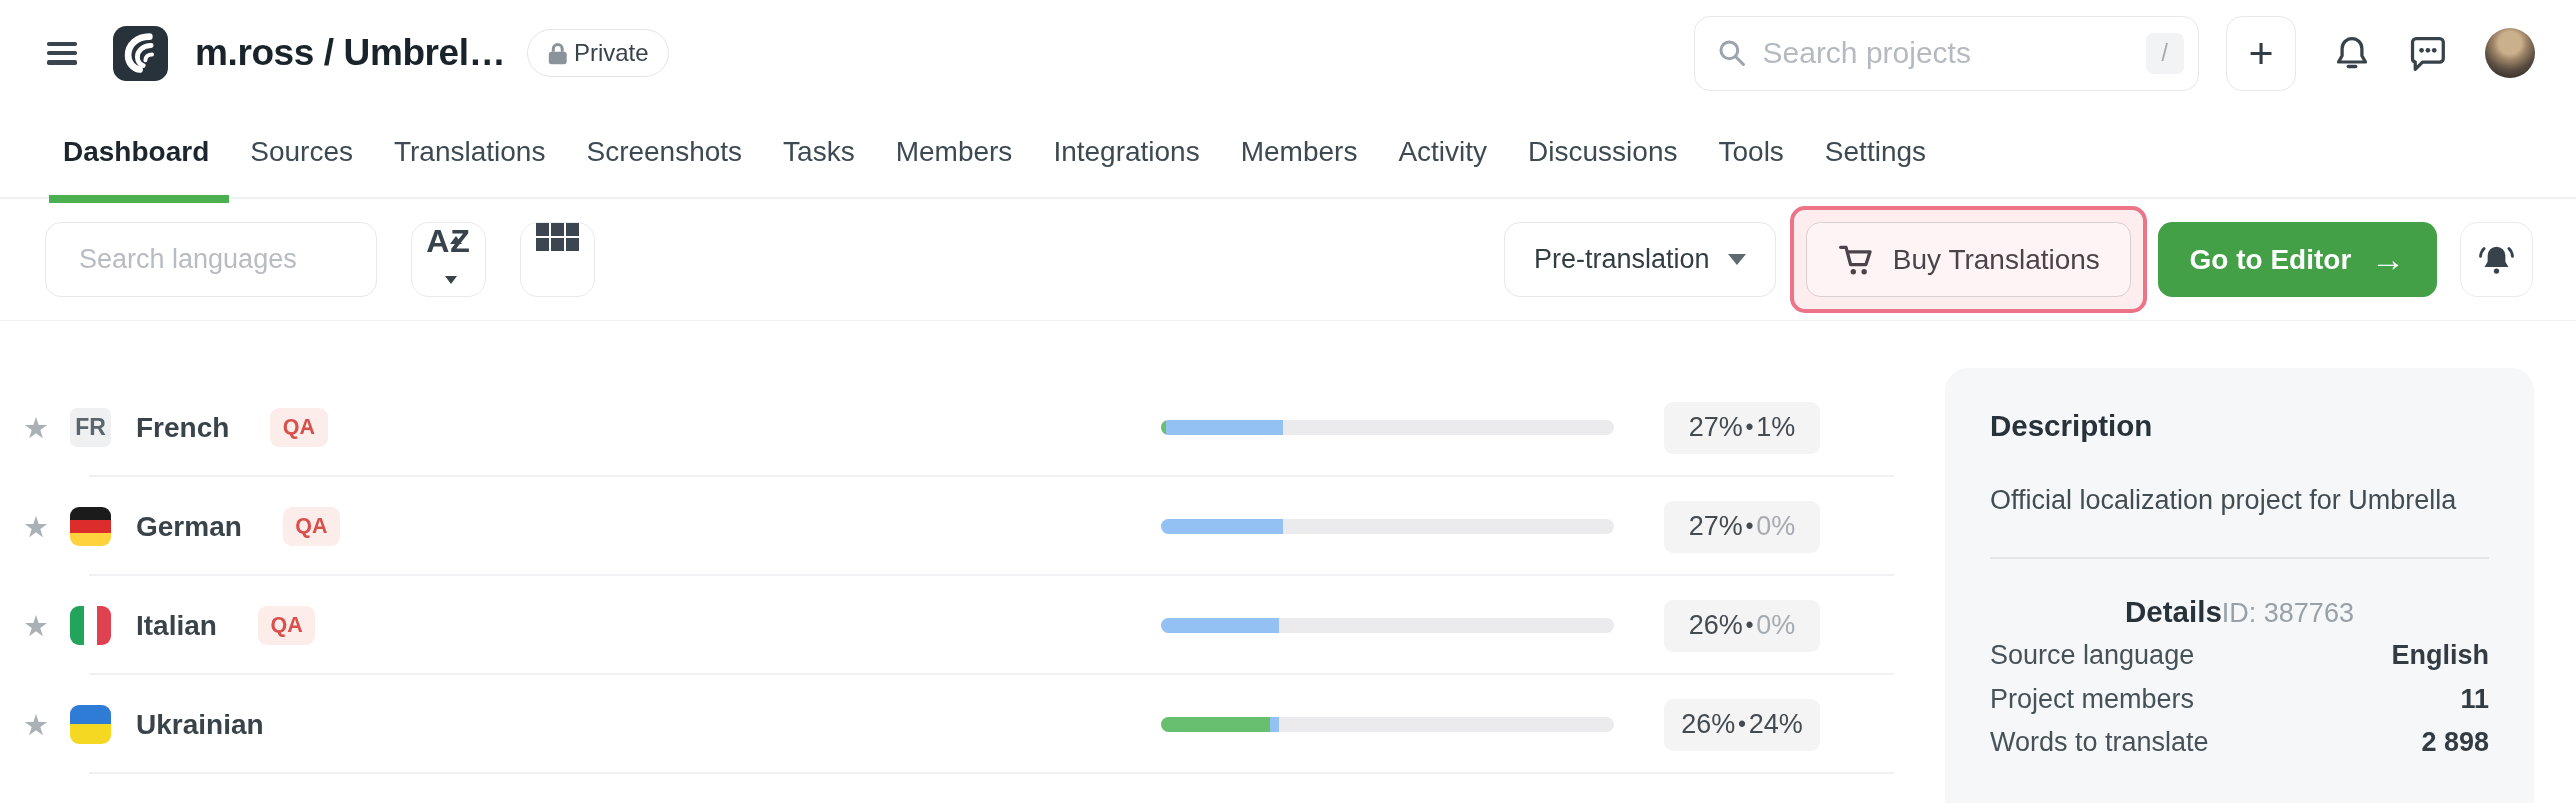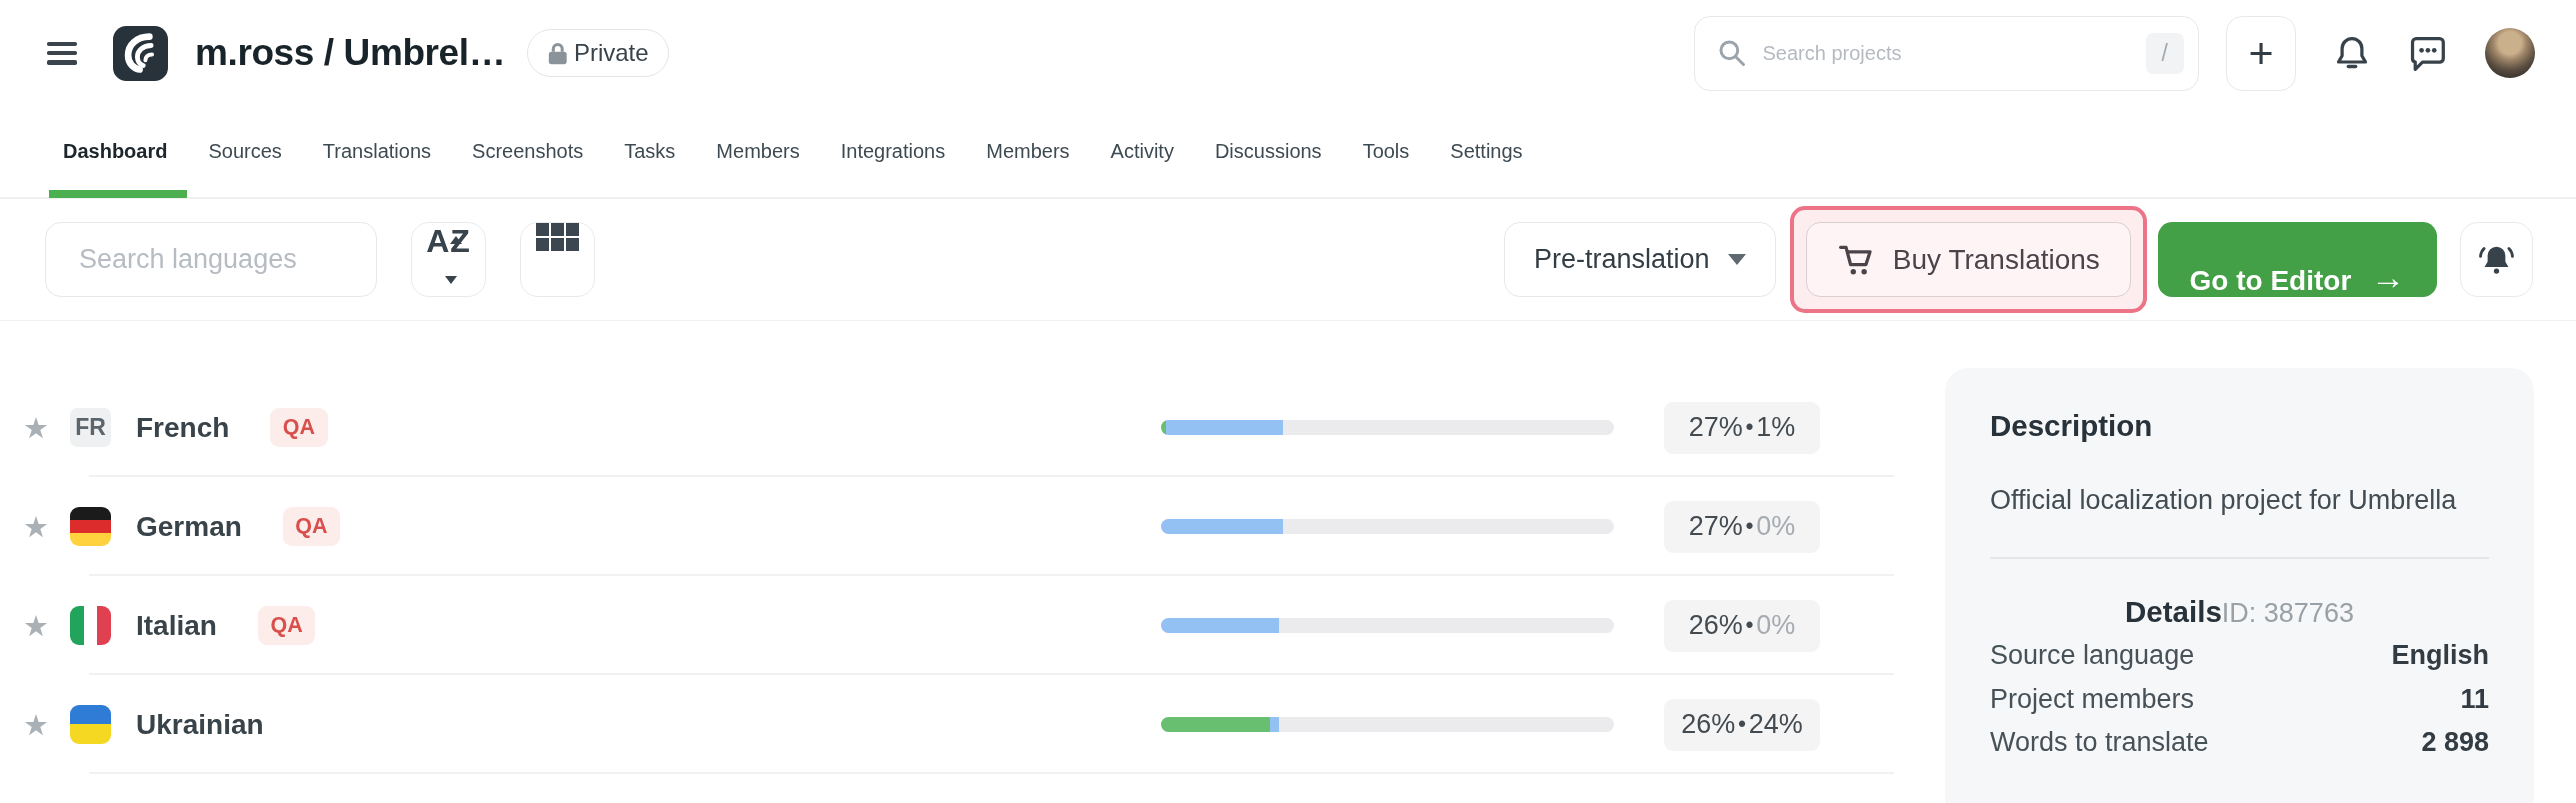--- a/index.html
+++ b/index.html
@@ -10,33 +10,33 @@
   .topbar{display:flex;align-items:center;height:106px;padding:0 41px 0 47px;}
   .hamburger{width:30px;height:23px;display:flex;flex-direction:column;justify-content:space-between;cursor:pointer;}
   .hamburger span{display:block;height:4.5px;background:#3a444c;border-radius:1.8px;}
   .logo{width:55px;height:55px;margin-left:36px;flex:none;}
   .proj-title{margin-left:27px;font-size:37px;font-weight:bold;color:#18232a;letter-spacing:-0.4px;white-space:nowrap;}
   .private-badge{display:flex;align-items:center;gap:5px;margin-left:21.5px;height:48px;padding:0 19.7px;
     border:1.8px solid #e3e6e8;border-radius:25px;font-size:24px;color:#39434b;background:#fff;}
   .tb-spacer{flex:1}
   .search-box{display:flex;align-items:center;width:505px;height:75px;border:1.8px solid #e6e8ea;border-radius:16px;
     padding:0 14.3px 0 21.5px;background:#fff;}
-  .search-box .ph{margin-left:16px;font-size:20px;color:#b4bac0;flex:1;}
+  .search-box .ph{margin-left:16px;font-size:30px;color:#b4bac0;flex:1;}
   .key-badge{width:38px;height:41px;border-radius:7.2px;background:#f2f3f4;color:#a3aab0;font-size:23px;
     display:flex;align-items:center;justify-content:center;}
   .plus-btn{width:70px;height:75px;margin-left:27px;border:1.8px solid #e6e8ea;border-radius:16px;background:#fff;
     display:flex;align-items:center;justify-content:center;font-size:43px;font-weight:300;color:#323c44;cursor:pointer;}
   .icon-btn{margin-left:38px;display:flex;align-items:center;justify-content:center;cursor:pointer;}
   .avatar{width:50px;height:50px;border-radius:50%;margin-left:39px;cursor:pointer;
     background:radial-gradient(circle at 50% 30%,#cbb08c 0 26%,#9c8366 40%,#5c4f42 62%,#35302b 85%,#28241f 100%);}
 
   
   .tabs{display:flex;align-items:center;height:93px;padding-left:63px;gap:41px;
     border-bottom:2.7px solid #eef0f1;position:relative;}
-  .tab{font-size:20px;color:#3e4a52;cursor:pointer;position:relative;white-space:nowrap;}
+  .tab{font-size:28px;color:#3e4a52;cursor:pointer;position:relative;white-space:nowrap;}
   .tab.active{color:#1d262c;font-weight:bold;}
   .tab.active::after{content:"";position:absolute;left:-14.3px;right:-19.7px;bottom:-35px;height:8px;background:#4caf50;}
 
   
   .toolbar{display:flex;align-items:center;height:122px;padding:0 43px 0 45px;border-bottom:1.8px solid #eef0f1;}
   .lang-search{display:flex;align-items:center;width:332px;height:75px;border:1.8px solid #e6e8ea;border-radius:16px;
     padding:0 33px;background:#fff;}
   .lang-search .ph{font-size:27px;color:#b6bcc2;}
   .sq-btn{width:75px;height:75px;margin-left:34px;border:1.8px solid #e8eaec;border-radius:18px;background:#fff;
     display:flex;align-items:flex-start;justify-content:center;cursor:pointer;position:relative;}
@@ -45,21 +45,21 @@
   .tri-up{top:12.5px;margin-left:1.8px;border-bottom:8px solid #39434b;}
   .tri-dn{bottom:11.6px;margin-left:-3.6px;border-top:8px solid #39434b;}
   .grid-icon{display:grid;grid-template-columns:repeat(3,12.5px);grid-template-rows:repeat(2,12.5px);gap:2.7px;}
   .grid-icon i{background:#3c4650;}
   .pretrans-btn{display:flex;align-items:center;height:75px;padding:0 29px;border:1.8px solid #e6e8ea;border-radius:16px;
     background:#fff;font-size:27px;color:#333d44;cursor:pointer;}
   .caret{width:0;height:0;margin-left:18px;border-left:9.8px solid transparent;border-right:9.8px solid transparent;border-top:11.6px solid #5f6970;}
   .annotation{margin-left:14.3px;padding:12px;border:4.5px solid #ed7387;background:rgba(237,115,135,.13);border-radius:15px;}
   .buy-btn{display:flex;align-items:center;gap:18px;height:75px;padding:0 30px;border:1.8px solid #d8cfd2;border-radius:14.3px;
     background:rgba(255,255,255,.4);font-size:28px;color:#4a444a;cursor:pointer;white-space:nowrap;}
-  .editor-btn{display:flex;align-items:flex-end;gap:19.7px;height:75px;margin-left:10.7px;padding:0 32px;border-radius:14.3px;
+  .editor-btn{display:flex;align-items:center;gap:19.7px;height:75px;margin-left:10.7px;padding:0 32px;border-radius:14.3px;
     background:#43a047;color:#fff;font-size:28px;font-weight:bold;cursor:pointer;white-space:nowrap;}
   .editor-btn .arrow{font-size:34px;font-weight:normal;}
   .announce-btn{width:73px;height:75px;margin-left:23px;border:1.8px solid #e8eaec;border-radius:18px;background:#fff;
     display:flex;align-items:center;justify-content:center;cursor:pointer;}
 
   
   .content{display:flex;align-items:flex-start;}
   .lang-list{flex:1;min-width:0;padding-top:57px;}
   .lang-row{position:relative;height:99px;display:flex;align-items:center;padding-left:18px;cursor:pointer;}
   .lang-row::after{content:"";position:absolute;left:89px;right:0;bottom:0;height:1.8px;background:#f0f1f2;}

